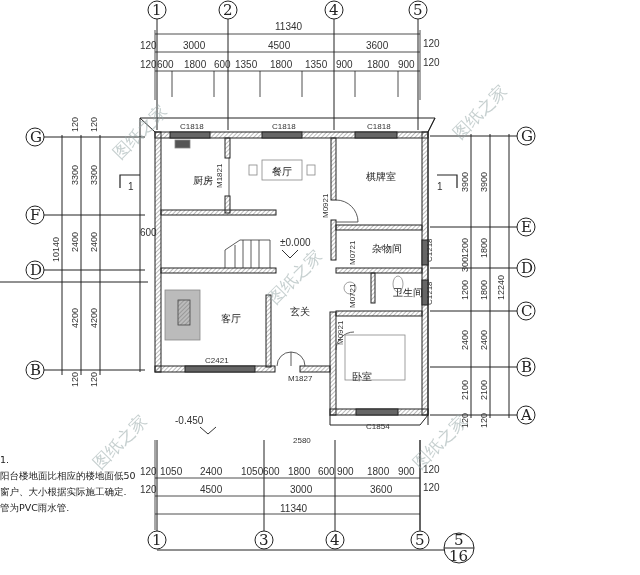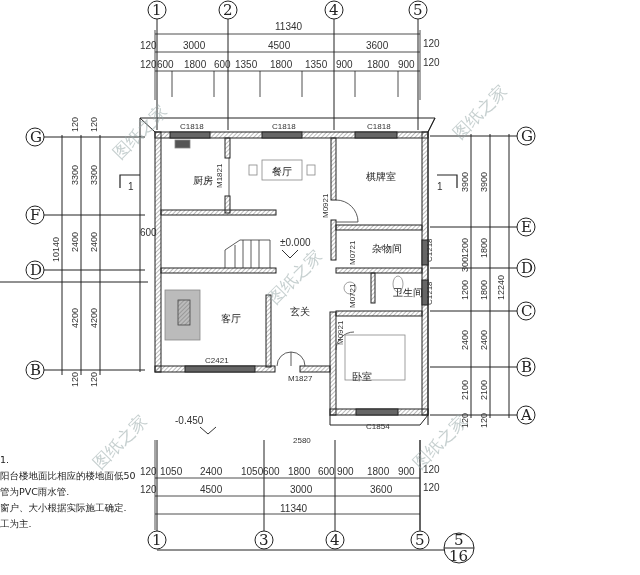--- a/index.html
+++ b/index.html
@@ -312,16 +312,15 @@
     <text class="wm" transform="translate(460,140) rotate(-45)">图纸之家</text>
     <text class="wm" transform="translate(275,305) rotate(-45)">图纸之家</text>
     <text class="wm" transform="translate(100,470) rotate(-45)">图纸之家</text>
     <text class="wm" transform="translate(420,470) rotate(-45)">图纸之家</text>
   </g>
 </svg>
 
 <div class="notes">
   <div>1.</div>
   <div>阳台楼地面比相应的楼地面低50.</div>
+  <div>窗户、大小根据实际施工确定.</div>
   <div>管为PVC雨水管.</div>
-  <div>窗户、大小根据实际施工确定.</div>
-  <div>工为主.</div>
 </div>
 
 </body></html>

